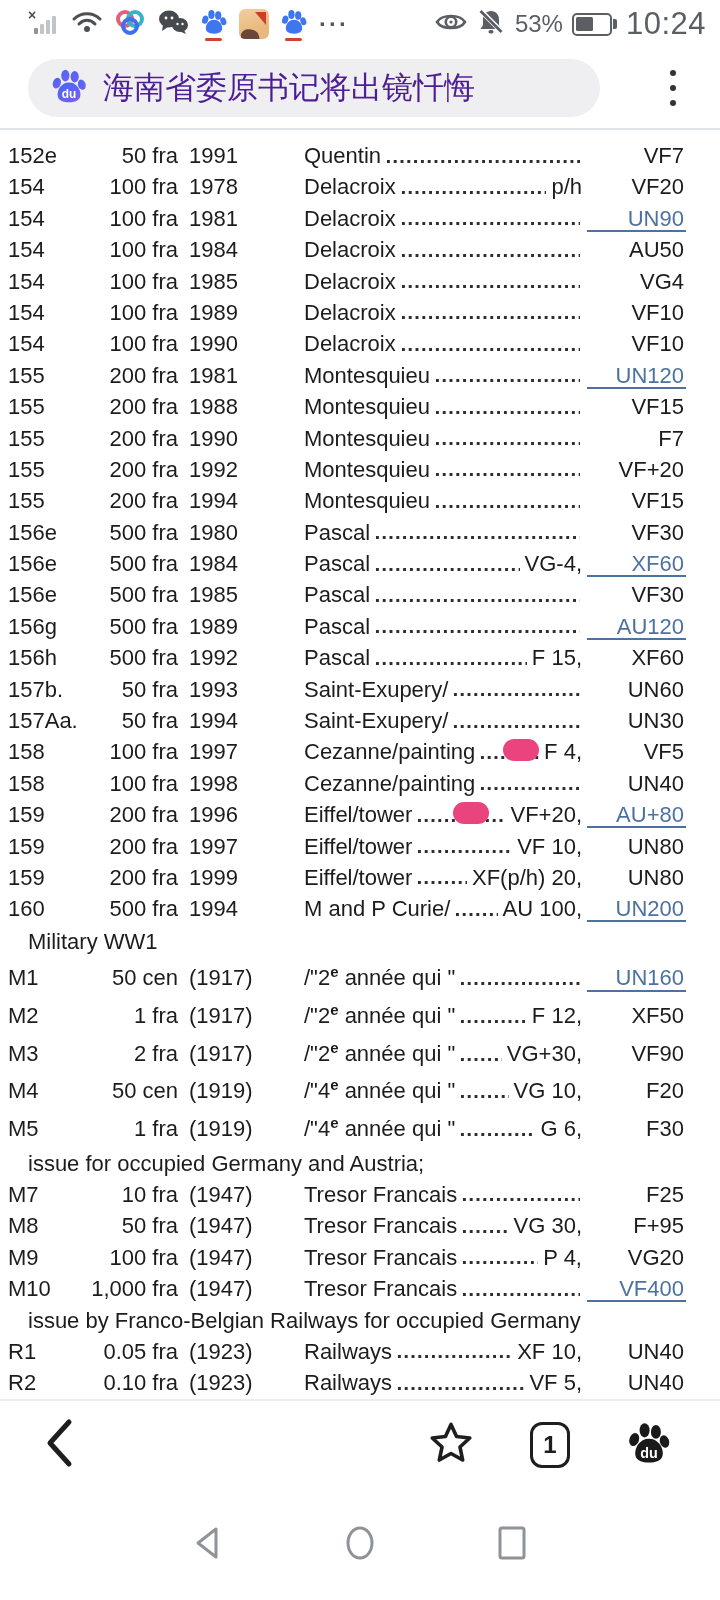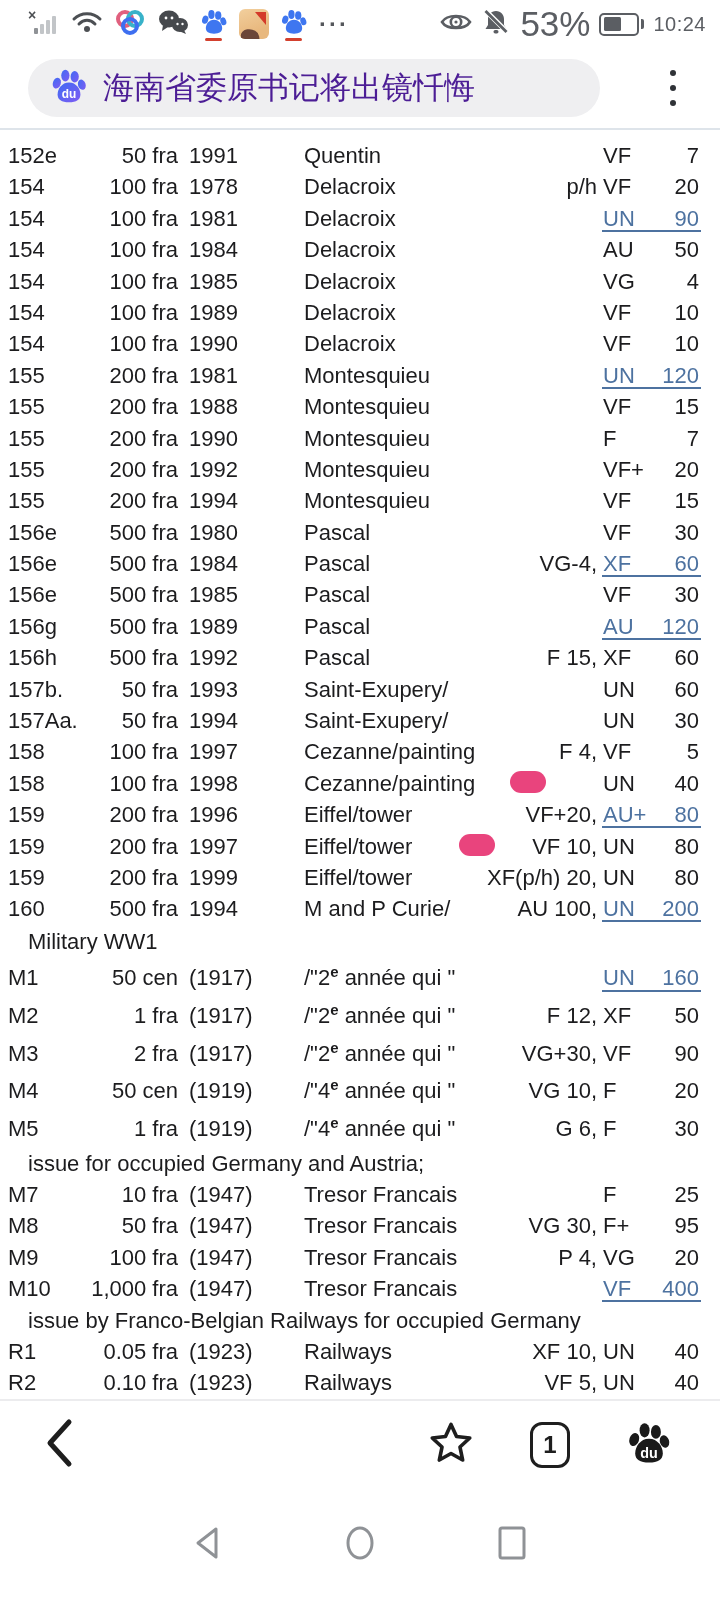--- a/index.html
+++ b/index.html
@@ -13,22 +13,22 @@
 
   
   .statusbar {
     height: 48px;
     display: flex;
     align-items: center;
     padding: 0 14px 0 30px;
   }
   .sb-left { display: flex; align-items: center; gap: 11px; }
   .sb-right { margin-left: auto; display: flex; align-items: center; gap: 9px; color: #5b5e63; }
-  .sb-right .pct { font-size: 35px; }
-  .sb-right .time { font-size: 20px; letter-spacing: 0.5px; }
+  .sb-right .pct { font-size: 24px; }
+  .sb-right .time { font-size: 31px; letter-spacing: 0.5px; }
 
   .sig { position: relative; width: 30px; height: 26px; }
   .sig i { position: absolute; bottom: 3px; width: 4px; background: #c2c5c8; border-radius: 1px; }
   .sig i:nth-child(1){ left: 4px;  height: 6px; background:#8f9296;}
   .sig i:nth-child(2){ left: 10px; height: 10px;}
   .sig i:nth-child(3){ left: 16px; height: 14px;}
   .sig i:nth-child(4){ left: 22px; height: 18px;}
   .sig .x { position: absolute; top: -4px; left: -2px; font-size: 14px; font-weight: bold; color: #4c4f53; background: none; width:auto; height:auto; }
 
   .batt { display: flex; align-items: center; }
@@ -66,42 +66,42 @@
     border-radius: 29px;
     display: flex; align-items: center;
     padding: 0 22px; gap: 15px;
   }
   .search-query { font-size: 31px; color: #4c1d95; white-space: nowrap; overflow: hidden; }
   .kebab { margin-left: auto; margin-right: 38px; display: flex; flex-direction: column; gap: 9px; padding: 6px; }
   .kebab i { width: 6px; height: 6px; border-radius: 50%; background: #2f3237; }
 
   
   .catalog {
-    padding: 10px 21px 0 8px;
+    padding: 10px 36px 0 8px;
     font-size: 22px;
   }
   .row { display: flex; height: 31.4px; line-height: 31.4px; white-space: nowrap; }
   .row.tall { height: 37.7px; line-height: 37.7px; }
   .c-cat   { width: 70px;  flex: none; }
   .c-denom { width: 100px; flex: none; text-align: right; }
   .c-year  { width: 100px; flex: none; padding-left: 11px; }
-  .c-desc  { flex: 1; display: flex; min-width: 0; margin-left: 26px; align-items: flex-end; }
+  .c-desc  { flex: 1; display: flex; min-width: 0; margin-left: 26px; }
   .leader {
     flex: 1; margin: 0 2px; position: relative;
     background-image: radial-gradient(circle, #2e2e2e 1.5px, transparent 1.9px);
     background-size: 6.8px 9px; background-repeat: repeat-x; background-position: 2px 16.5px;
   }
   .tall .leader { background-position: 2px 20px; }
   .pre { flex: none; padding-left: 3px; }
   .marker {
     position: absolute; top: 3px; left: 42%;
     width: 36px; height: 22px; border-radius: 11px;
     background: #e9447d;
   }
-  .gp { flex: none; width: 96px; margin-left: 6px; display: flex; justify-content: space-between; position: relative; }
+  .gp { flex: none; width: 96px; margin-left: 6px; display: flex; justify-content: flex-end; position: relative; }
   .gp.link { color: #4d72a0; }
   .gp.link::after { content: ""; position: absolute; left: -1px; right: -2px; bottom: 2.5px; border-bottom: 2px solid #4d72a0; }
   .tall .gp.link::after { bottom: 5px; }
   .heading { height: 31.4px; line-height: 31.4px; padding-left: 20px; white-space: nowrap; }
   .heading.mw { margin-top: 1px; margin-bottom: 2px; }
 
   sup.e { font-size: 15px; font-weight: bold; vertical-align: super; line-height: 0; }
 
   
   .browserbar {

